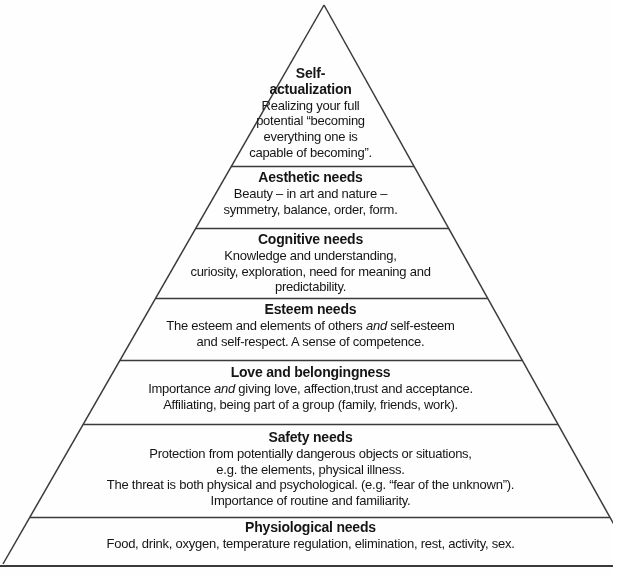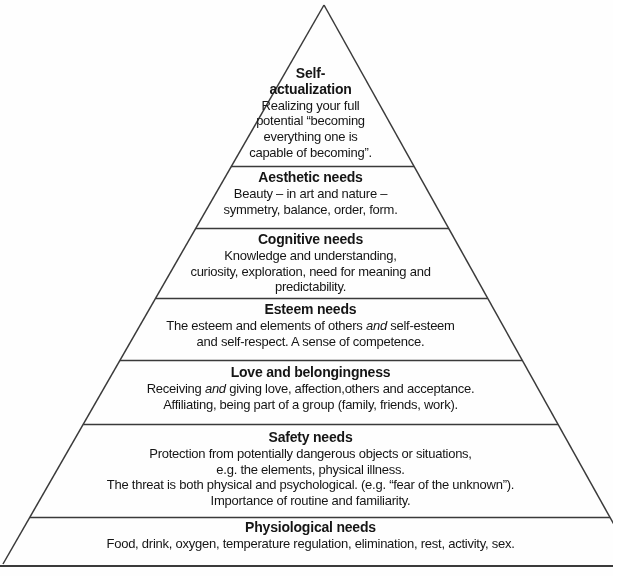--- a/index.html
+++ b/index.html
@@ -102,21 +102,21 @@
     </section>
 
     <section class="level" style="top:302px">
       <div class="title line-text">Esteem needs</div>
       <div class="line-text"><span>The esteem and elements of others </span><i>and</i><span> self-esteem</span></div>
       <div class="line-text">and self-respect. A sense of competence.</div>
     </section>
 
     <section class="level" style="top:365px">
       <div class="title line-text">Love and belongingness</div>
-      <div class="line-text"><span>Receiving </span><i>and</i><span> giving love, affection,others and acceptance.</span></div>
+      <div class="line-text"><span>Importance </span><i>and</i><span> giving love, affection,trust and acceptance.</span></div>
       <div class="line-text">Affiliating, being part of a group (family, friends, work).</div>
     </section>
 
     <section class="level" style="top:430px">
       <div class="title line-text">Safety needs</div>
       <div class="line-text">Protection from potentially dangerous objects or situations,</div>
       <div class="line-text">e.g. the elements, physical illness.</div>
       <div class="line-text">The threat is both physical and psychological. (e.g. “fear of the unknown”).</div>
       <div class="line-text">Importance of routine and familiarity.</div>
     </section>

